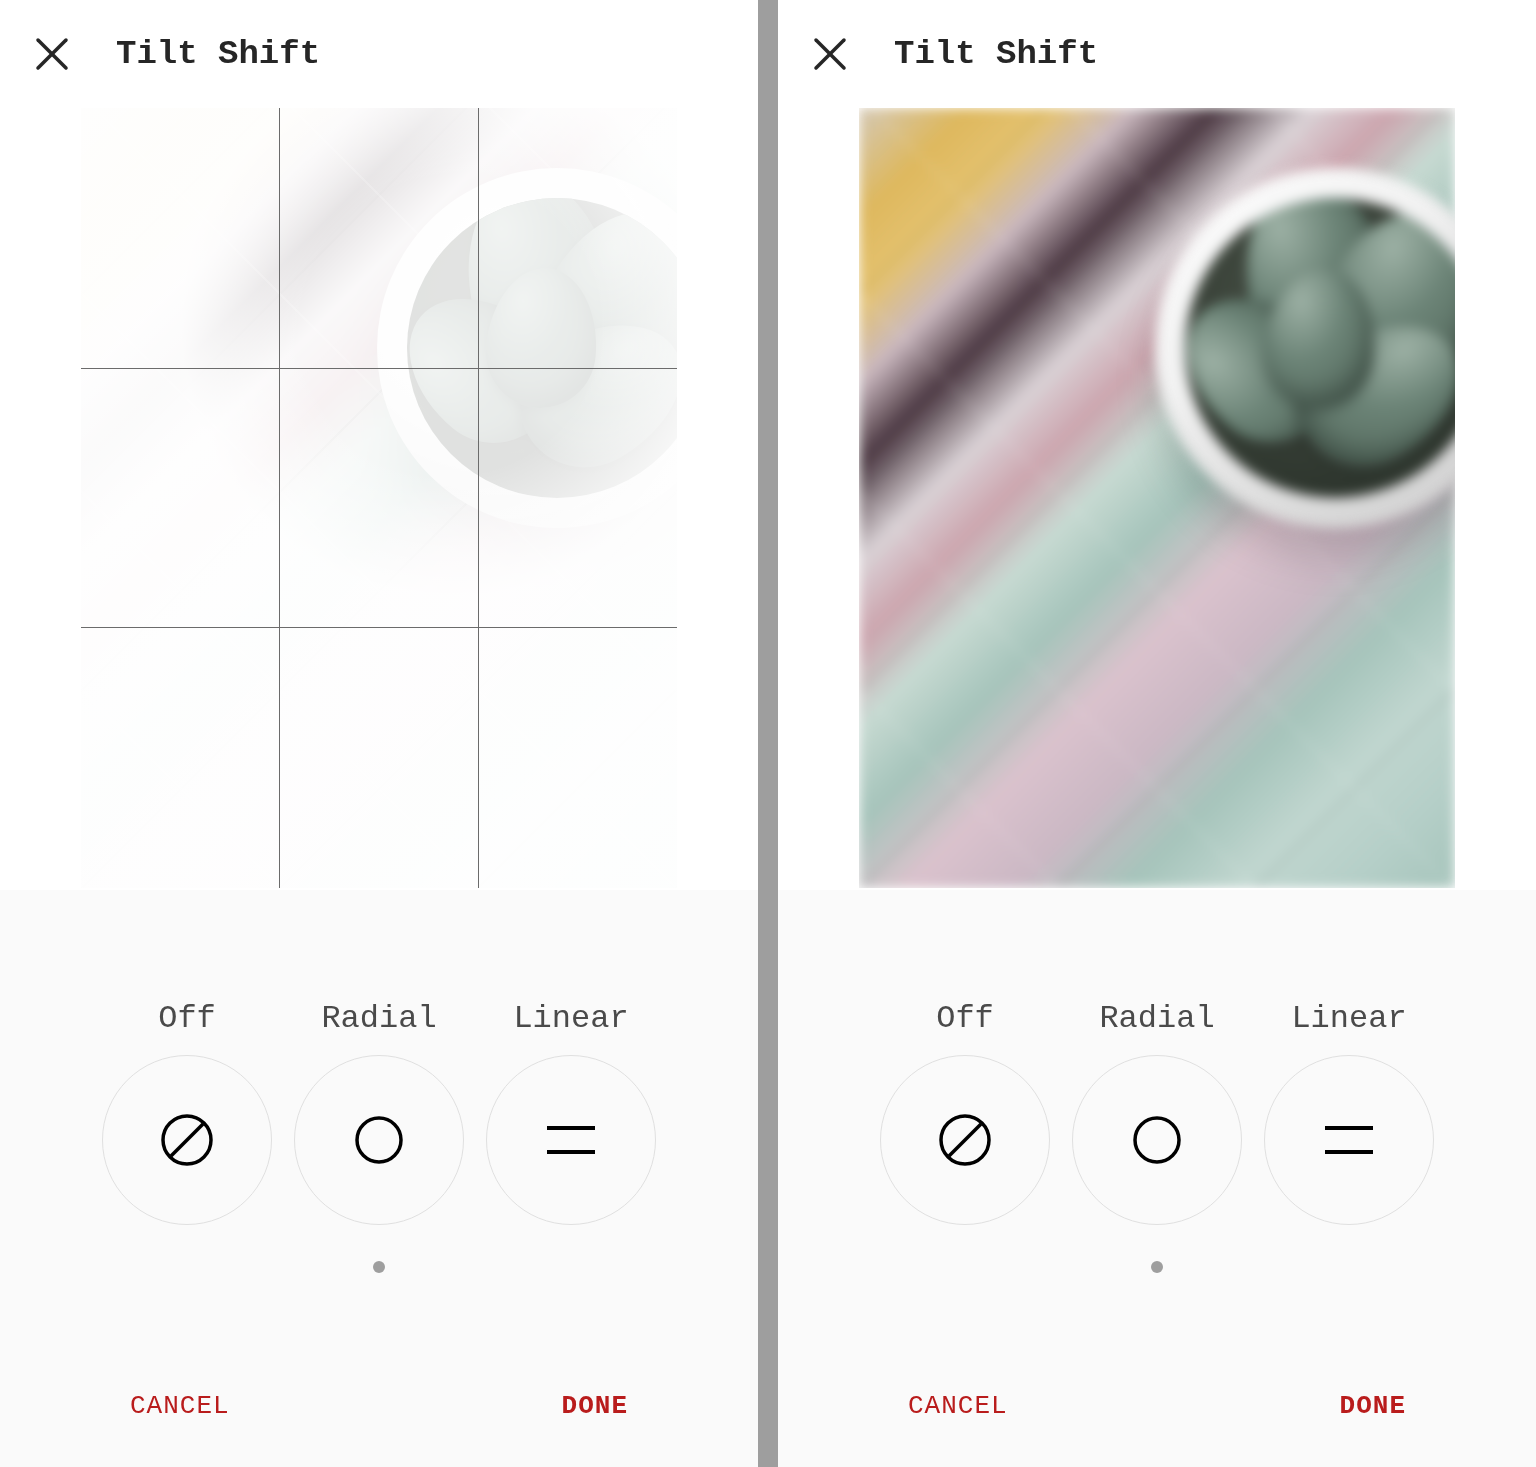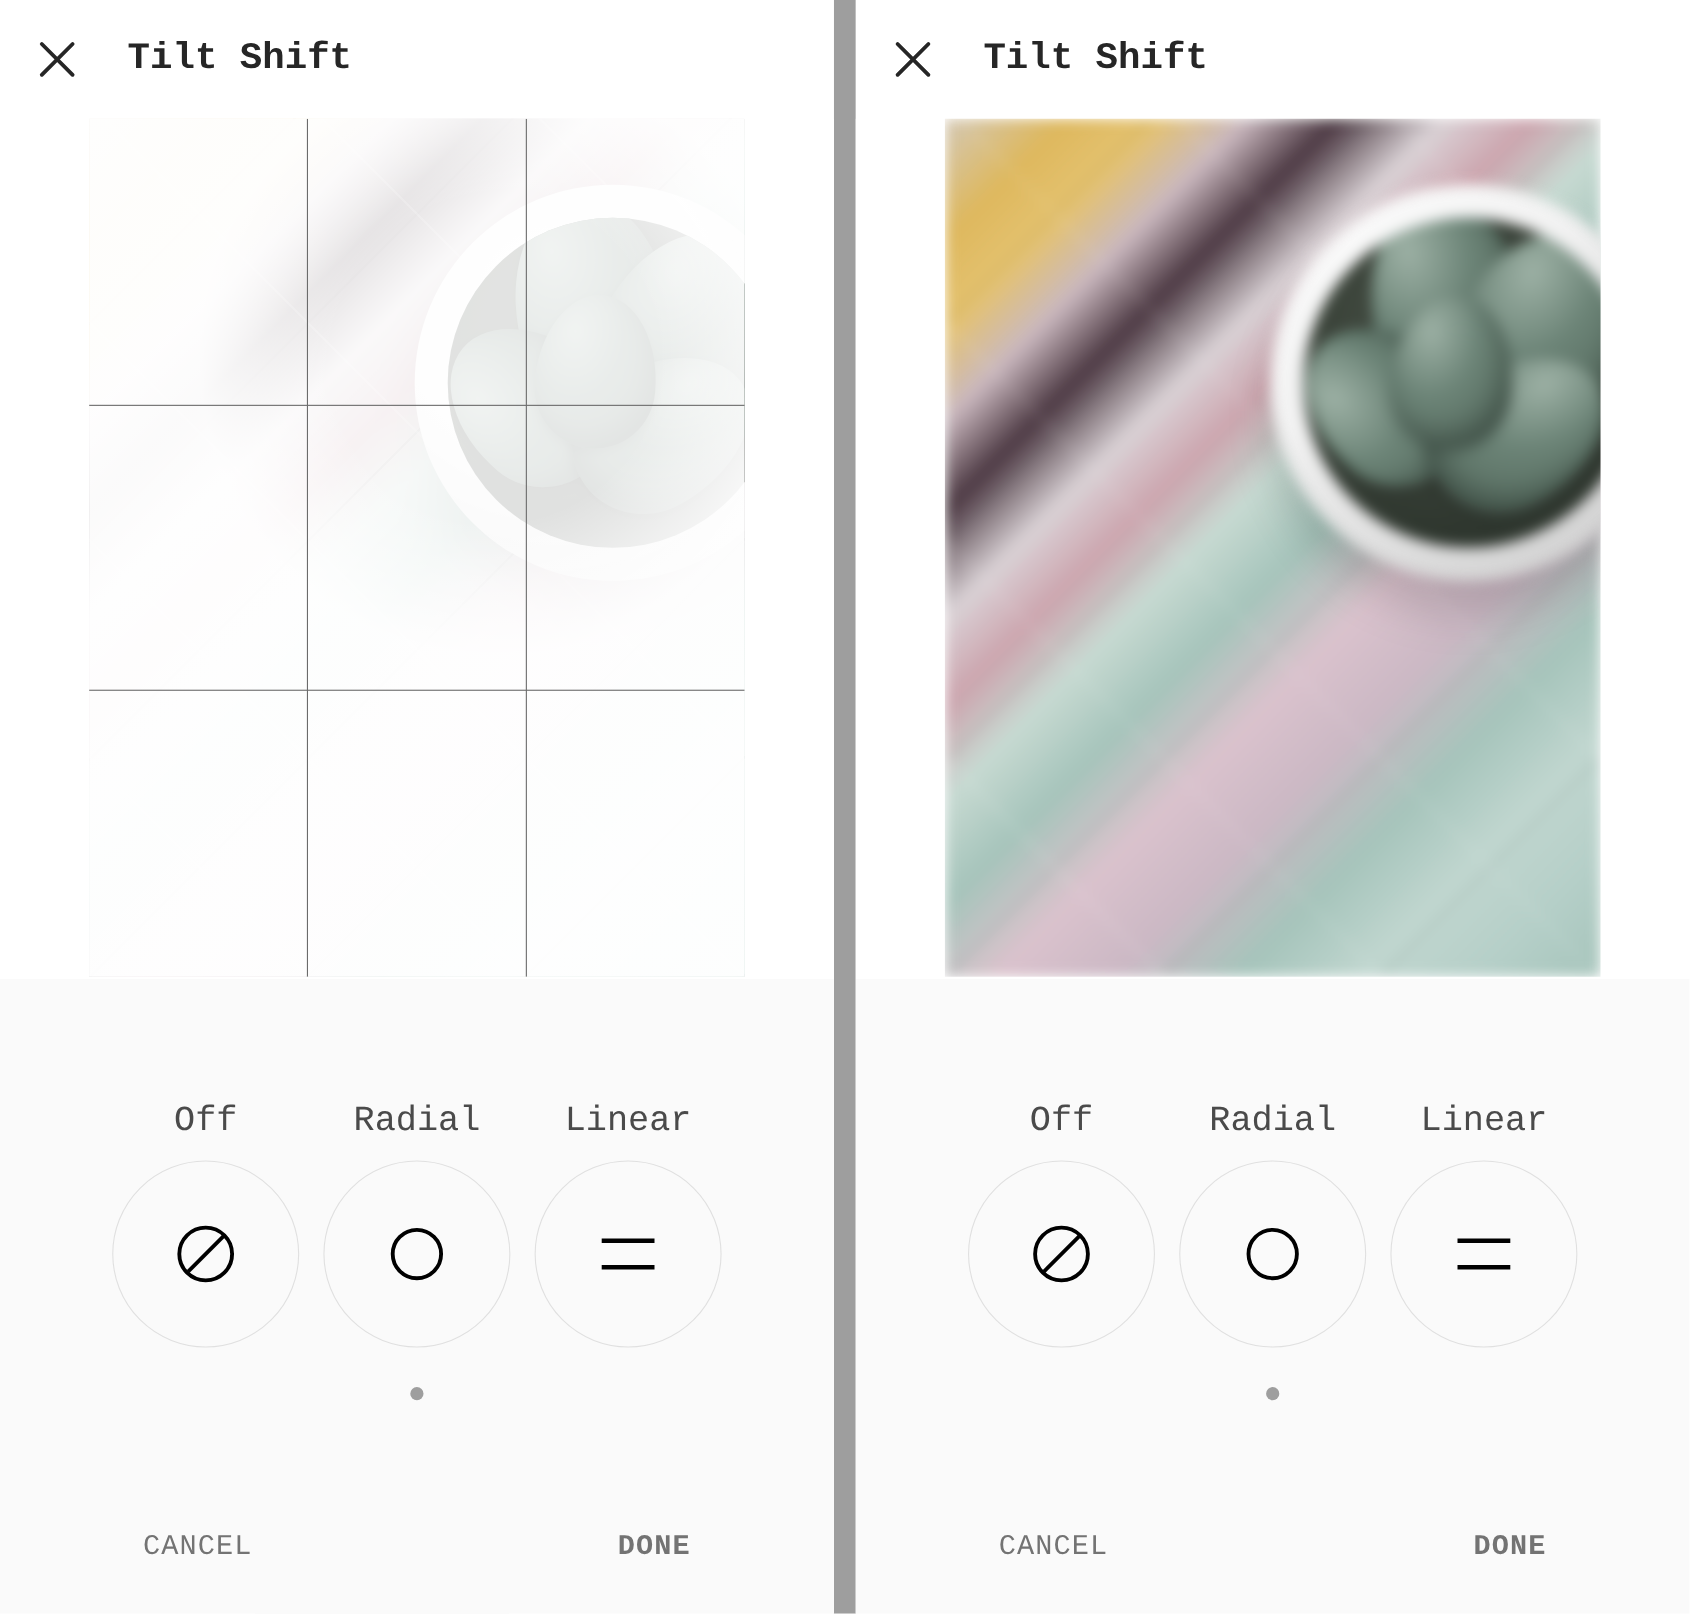--- a/index.html
+++ b/index.html
@@ -191,21 +191,21 @@
     margin-top: auto;
     height: 122px;
     display:flex;
     align-items:center;
     justify-content: space-between;
     padding: 0 130px;
   }
   .footer-btn {
     font-size: 26px;
     letter-spacing: 1px;
-    color:#737373;
+    color:#b91c1c;
     cursor:pointer;
     font-weight: 500;
   }
   .footer-btn.done { font-weight: 700; }
 </style>
 </head>
 <body>
 
 <div class="split">
 

